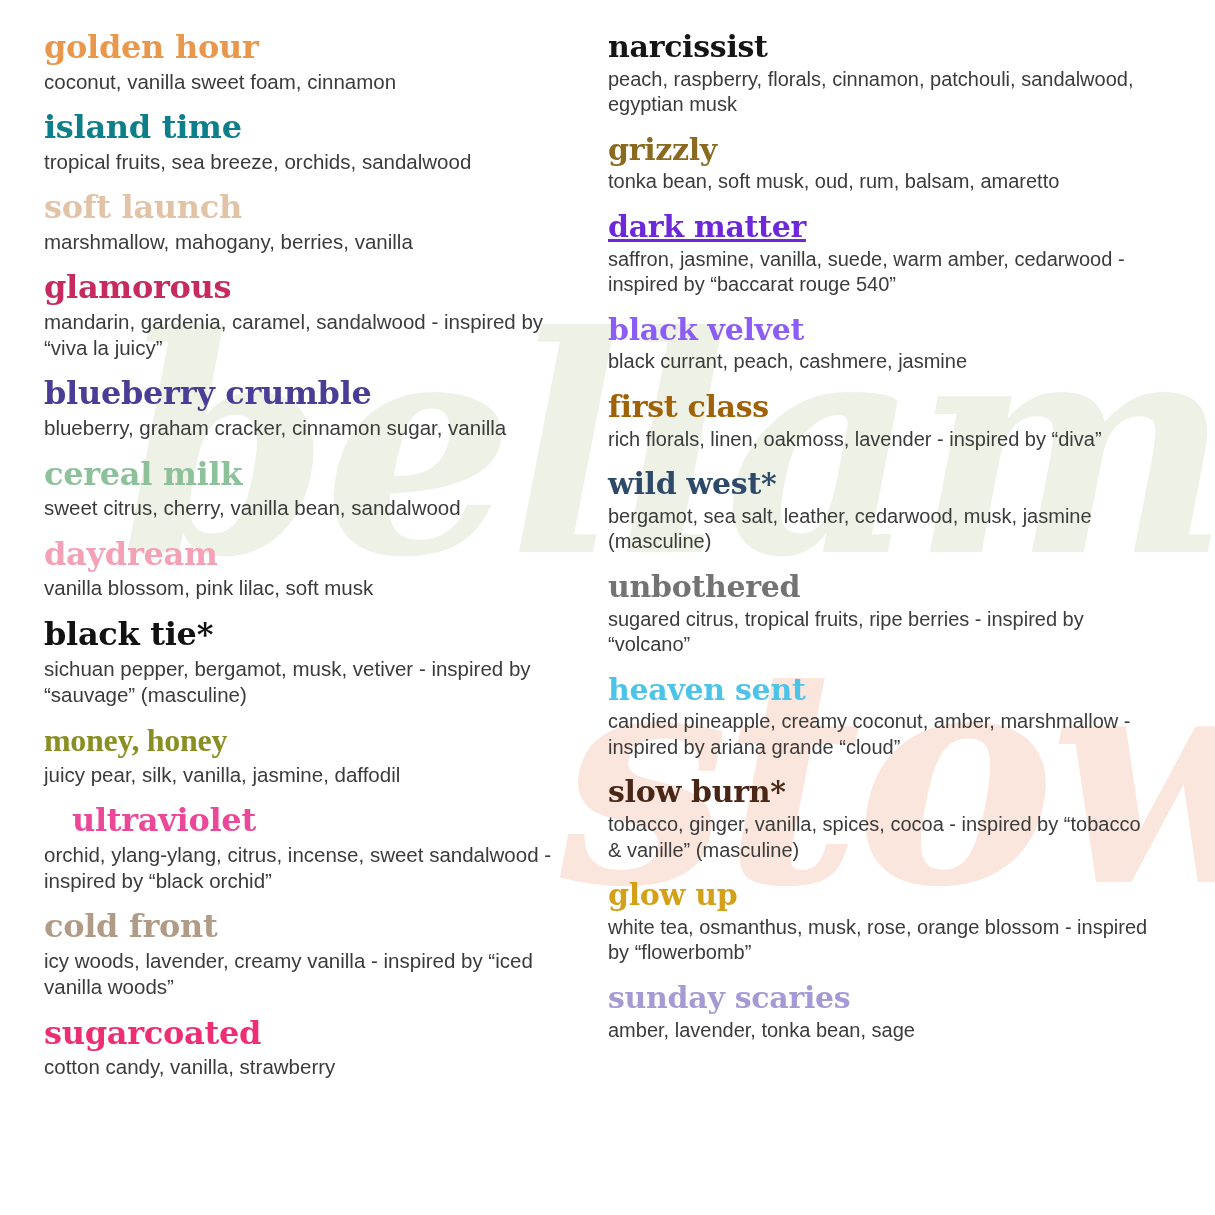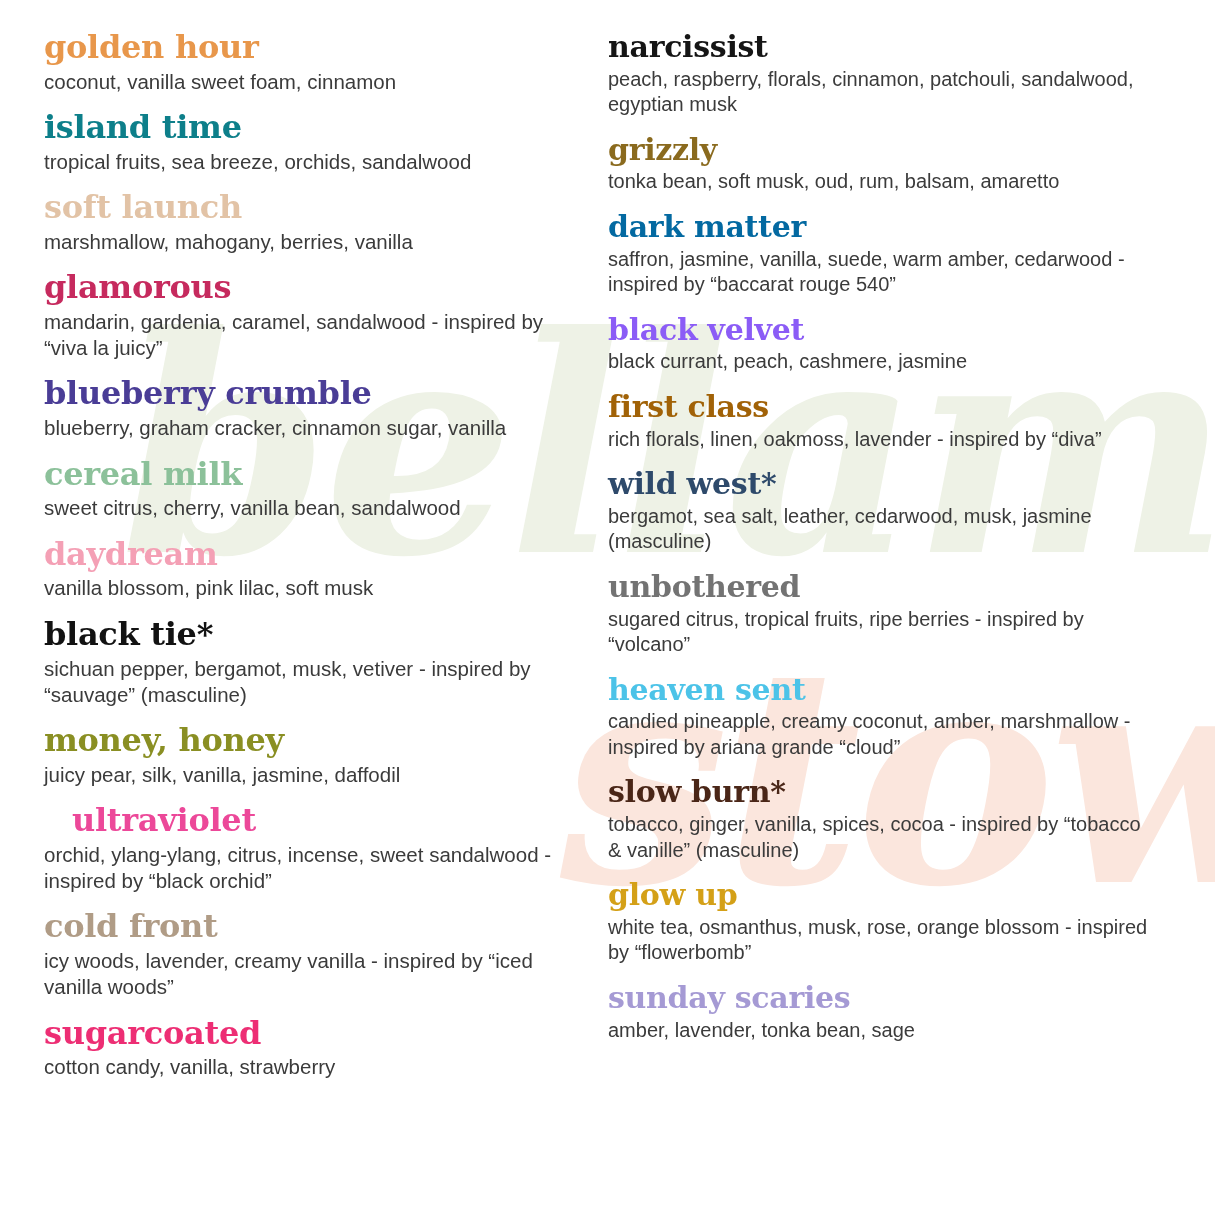--- a/index.html
+++ b/index.html
@@ -125,21 +125,21 @@
       </div>
       <div class="scent">
         <div class="scent-name" style="color: rgb(244, 160, 181);">daydream</div>
         <div class="scent-notes">vanilla blossom, pink lilac, soft musk</div>
       </div>
       <div class="scent">
         <div class="scent-name" style="color: rgb(18, 18, 18);">black tie*</div>
         <div class="scent-notes">sichuan pepper, bergamot, musk, vetiver - inspired by “sauvage” (masculine)</div>
       </div>
       <div class="scent">
-        <div class="scent-name" style="color: rgb(138, 143, 35);">money, honey</div>
+        <div class="scent-name" style="color: rgb(138, 143, 35); font-family: Liberation Serif, serif;">money, honey</div>
         <div class="scent-notes">juicy pear, silk, vanilla, jasmine, daffodil</div>
       </div>
       <div class="scent">
         <div class="scent-name" style="color: #ec4899; margin-left: 28px;">ultraviolet</div>
         <div class="scent-notes">orchid, ylang-ylang, citrus, incense, sweet sandalwood  - inspired by “black orchid”</div>
       </div>
       <div class="scent">
         <div class="scent-name" style="color: rgb(176, 156, 134);">cold front</div>
         <div class="scent-notes">icy woods, lavender, creamy vanilla - inspired by “iced vanilla woods”</div>
       </div>
@@ -151,21 +151,21 @@
   <div class="column col-right">
       <div class="scent">
         <div class="scent-name" style="color: rgb(21, 21, 21);">narcissist</div>
         <div class="scent-notes">peach, raspberry, florals, cinnamon, patchouli, sandalwood, egyptian musk</div>
       </div>
       <div class="scent">
         <div class="scent-name" style="color: rgb(138, 106, 30);">grizzly</div>
         <div class="scent-notes">tonka bean, soft musk, oud, rum, balsam, amaretto</div>
       </div>
       <div class="scent">
-        <div class="scent-name" style="color: #0369a1;">dark matter</div>
+        <div class="scent-name" style="color: #6d28d9; text-decoration: underline;">dark matter</div>
         <div class="scent-notes">saffron, jasmine, vanilla, suede, warm amber, cedarwood - inspired by “baccarat rouge 540”</div>
       </div>
       <div class="scent">
         <div class="scent-name" style="color: #8b5cf6;">black velvet</div>
         <div class="scent-notes">black currant, peach, cashmere, jasmine</div>
       </div>
       <div class="scent">
         <div class="scent-name" style="color: #a16207;">first class</div>
         <div class="scent-notes">rich florals, linen, oakmoss, lavender - inspired by “diva”</div>
       </div>

